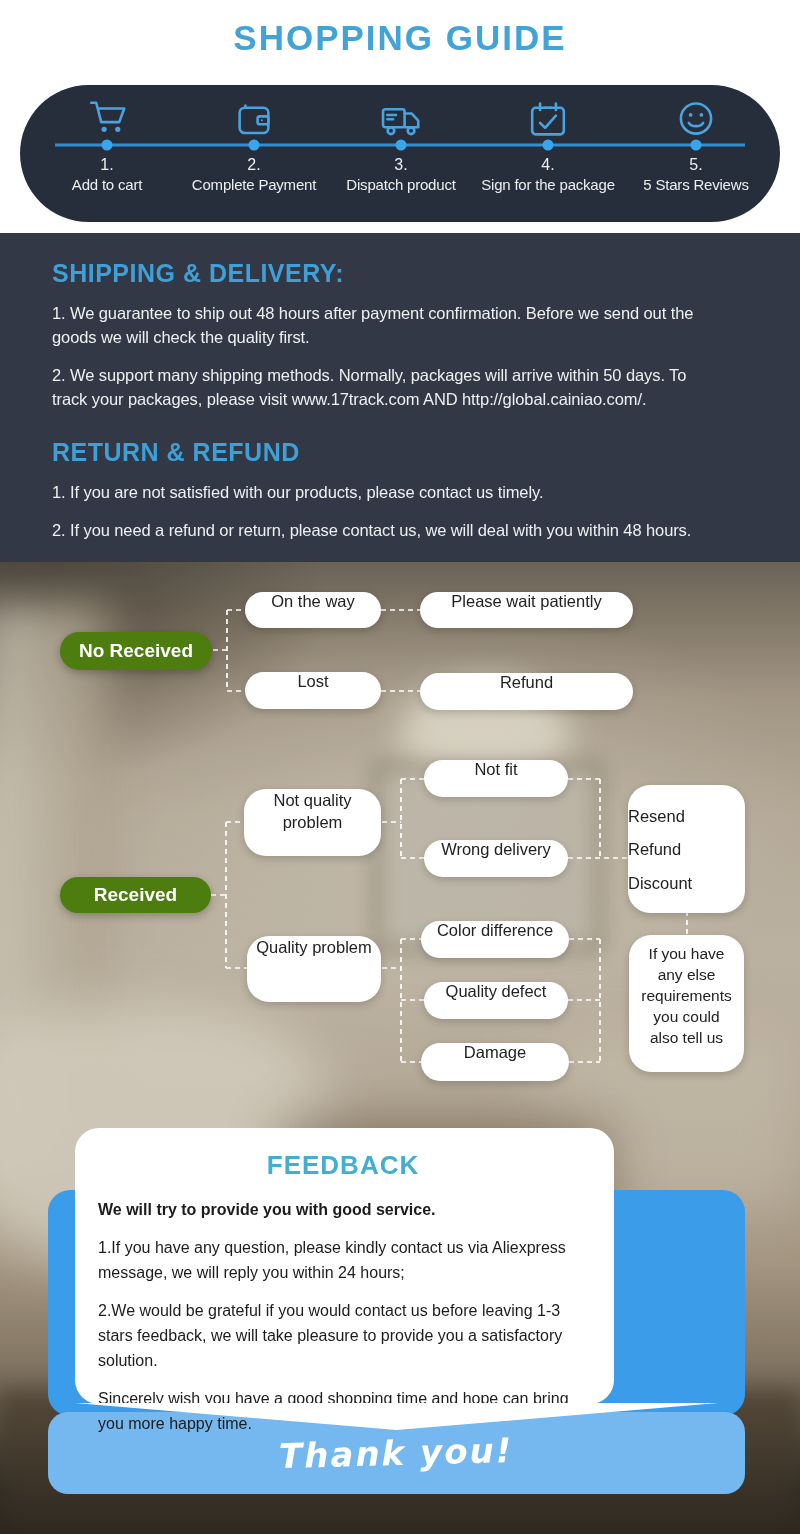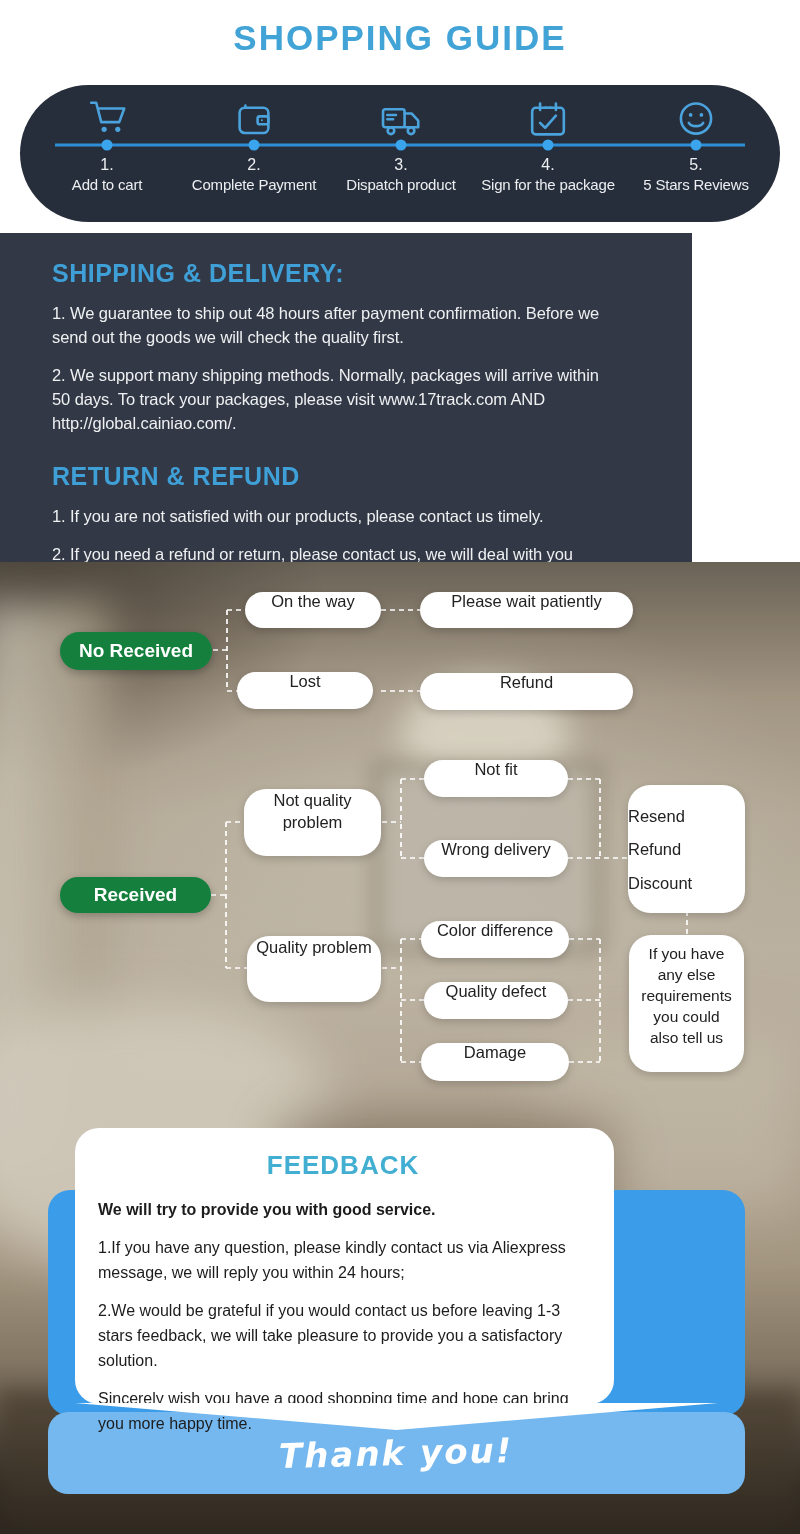--- a/index.html
+++ b/index.html
@@ -13,21 +13,21 @@
   
   .banner{position:absolute;left:20px;top:85px;width:760px;height:137px;
     background:#272e3b;border-radius:69px;}
   .timeline{position:absolute;left:0;top:50px;}
   .step{position:absolute;top:12px;width:160px;text-align:center;color:#eceef1;}
   .sicon{display:block;margin:0 auto;width:46px;height:46px;}
   .snum{margin-top:13px;font-size:16px;}
   .slabel{margin-top:2px;font-size:15px;letter-spacing:-0.2px;}
 
   
-  .info{position:absolute;left:0;top:233px;width:692px;height:329px;background:#323845;
+  .info{position:absolute;left:0;top:233px;width:800px;height:329px;background:#323845;
     box-sizing:border-box;padding:26px 82px 0 52px;color:#eef0f2;}
   .bhead{font-size:25px;font-weight:800;letter-spacing:0.5px;color:#3fa0d8;margin:0 0 13px 0;}
   .info p{font-size:16.5px;line-height:24px;letter-spacing:-0.1px;margin:0 0 14px 0;}
   .info p.gap{margin-bottom:27px;}
   .bhead.second{margin-top:26px;}
 
   
   .photo{position:absolute;left:0;top:562px;width:800px;height:972px;overflow:hidden;}
   .bg-base{position:absolute;inset:0;background:
     radial-gradient(420px 260px at 4% 4%, rgba(35,28,22,.55), transparent 70%),
@@ -43,21 +43,21 @@
   .b-table{left:280px;top:560px;width:330px;height:150px;background:#7a6a55;filter:blur(26px);opacity:.7;}
   .b-floor{left:0;top:830px;width:800px;height:160px;background:linear-gradient(180deg,#55493a,#251f18);filter:blur(10px);}
   .mute{position:absolute;inset:0;background:rgba(80,72,60,0.14);}
 
   .connectors{position:absolute;left:0;top:0;}
 
   .wpill,.wbox{position:absolute;background:#fff;display:flex;align-items:flex-start;justify-content:center;
     color:#222;font-size:16.5px;box-shadow:0 3px 9px rgba(0,0,0,.18);text-align:center;}
   .wpill{border-radius:19px;}
   .wbox{border-radius:22px;line-height:22px;}
-  .bpill{position:absolute;background:#15803d;border-radius:19px;display:flex;align-items:center;justify-content:center;
+  .bpill{position:absolute;background:#4d7c0f;border-radius:19px;display:flex;align-items:center;justify-content:center;
     color:#fff;font-size:19px;font-weight:700;box-shadow:0 3px 9px rgba(0,0,0,.25);}
   .colbox{flex-direction:column;justify-content:space-evenly;padding:8px 0;box-sizing:border-box;}
   .ifbox{font-size:15.5px;line-height:21px;padding:8px 22px;box-sizing:border-box;}
 
   
   .rail{position:absolute;left:48px;top:628px;width:697px;height:226px;border-radius:22px;background:#3b9ce9;z-index:5;}
   .band{position:absolute;left:48px;top:850px;width:697px;height:82px;border-radius:20px;background:#74b8ef;z-index:6;
     display:flex;align-items:center;justify-content:center;}
   .thanks{font-size:34px;font-weight:700;font-style:italic;letter-spacing:2px;color:#fff;
     font-family:"DejaVu Sans",sans-serif;transform:rotate(-1.5deg);}
@@ -179,21 +179,21 @@
 
     <div class="wpill" style="left:245px;top:30px;width:136px;height:36px">
         <span>On the way</span>
       </div>
     <div class="wpill" style="left:420px;top:30px;width:213px;height:36px">
         <span>Please wait patiently</span>
       </div>
     <div class="bpill" style="left:60px;top:70px;width:152px;height:38px">
         <span>No Received</span>
       </div>
-    <div class="wpill" style="left:237px;top:110px;width:136px;height:37px">
+    <div class="wpill" style="left:245px;top:110px;width:136px;height:37px">
         <span>Lost</span>
       </div>
     <div class="wpill" style="left:420px;top:111px;width:213px;height:37px">
         <span>Refund</span>
       </div>
 
     <div class="wpill" style="left:424px;top:198px;width:144px;height:37px">
         <span>Not fit</span>
       </div>
     <div class="wbox" style="left:244px;top:227px;width:137px;height:67px">

